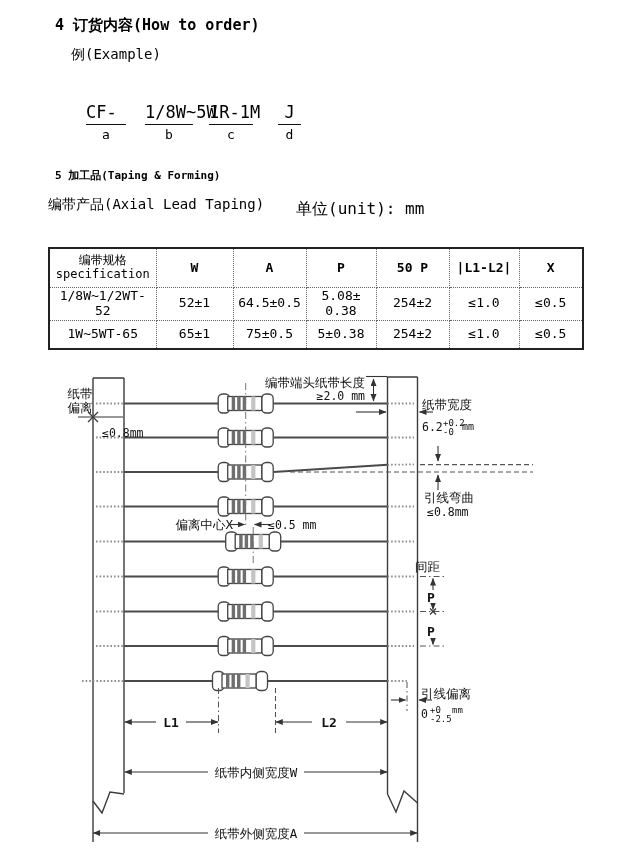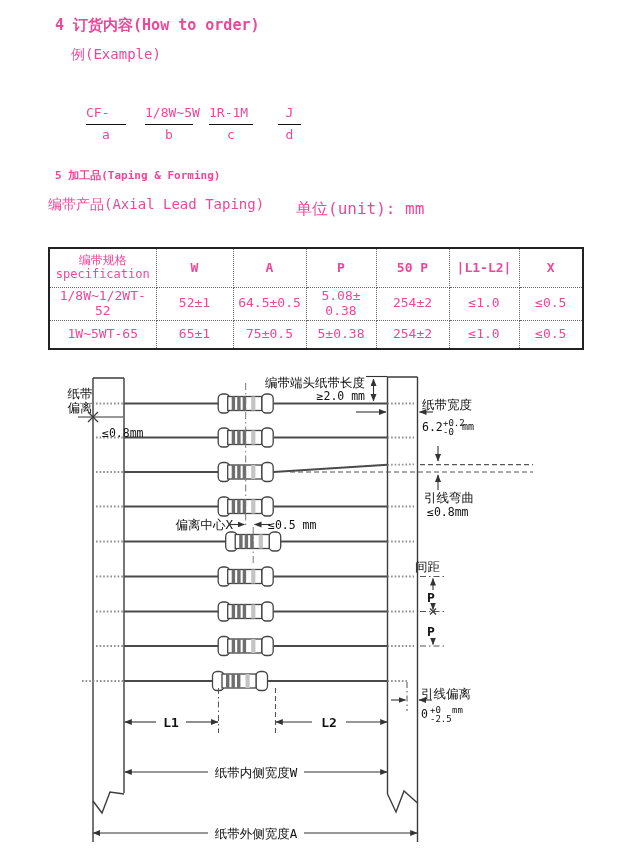--- a/index.html
+++ b/index.html
@@ -1,25 +1,25 @@
 <!DOCTYPE html>
 <html><head>
 <meta charset="utf-8">
 <style>
   html,body{margin:0;padding:0;background:#e8e8e8;}
   .page{position:relative;width:632px;height:858px;background:#ffffff;
         border-right:1px solid #b5b5b5;border-bottom:1px solid #b5b5b5;
-        font-family:"DejaVu Sans Mono","Liberation Mono",monospace;color:#ec4899;overflow:hidden;}
+        font-family:"DejaVu Sans Mono","Liberation Mono",monospace;color:#000000;overflow:hidden;}
   .abs{position:absolute;}
   .h-main{font-size:15px;font-weight:bold;white-space:nowrap;}
   .h-sub{font-size:14px;white-space:nowrap;}
   .unit{font-size:16px;white-space:nowrap;}
   
   .seg{position:absolute;top:103px;height:21px;border-bottom:1.4px solid #111;
-       font-size:13px;white-space:nowrap;line-height:19px;}
+       font-size:17px;white-space:nowrap;line-height:19px;}
   .seg-label{position:absolute;top:127px;font-size:13px;text-align:center;}
   
   .legend{position:absolute;left:358px;top:47px;font-size:12px;line-height:18.5px;white-space:nowrap;}
   .legend .indent{padding-left:62px;}
   
   table.spec{position:absolute;left:48px;top:247px;border-collapse:collapse;table-layout:fixed;
              width:534px;font-size:13px;}
   table.spec th,table.spec td{border:1px dotted #666;text-align:center;vertical-align:middle;
              white-space:pre-line;padding:1px 2px;line-height:1.15;}
   table.spec{border:2px solid #222;}

